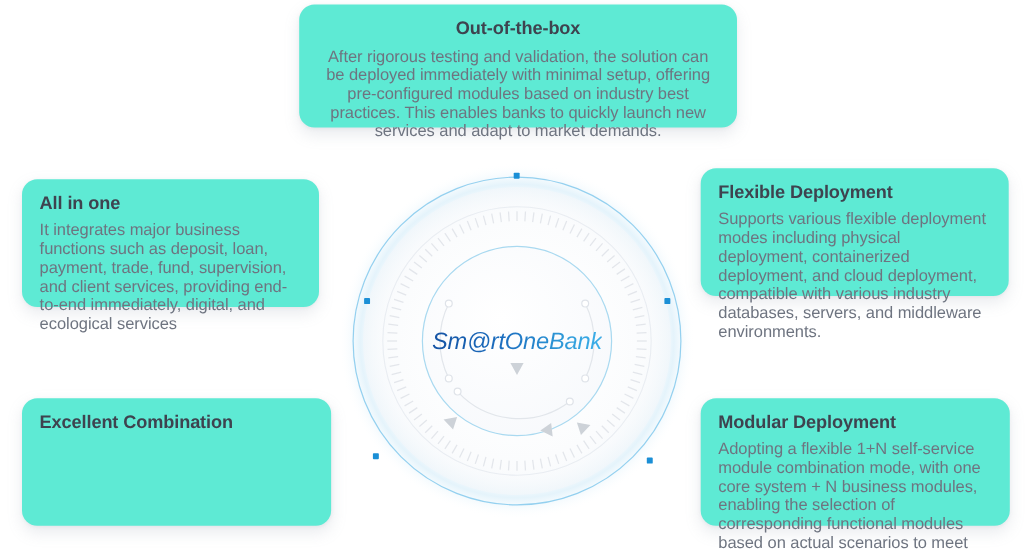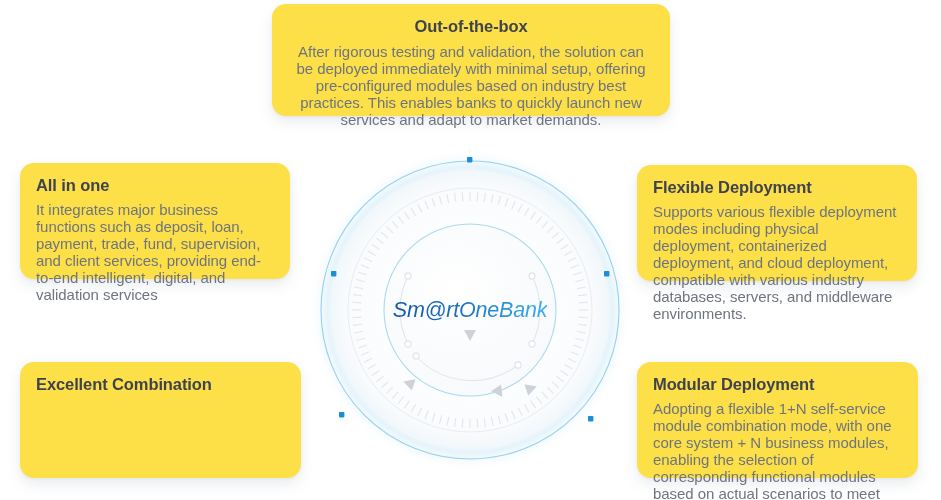--- a/index.html
+++ b/index.html
@@ -19,21 +19,21 @@
   #stage {
     position: absolute;
     inset: 0;
     width: 941px;
     height: 500px;
   }
 
   
   .card {
     position: absolute;
-    background: #fde047;
+    background: #5eead4;
     border-radius: 14px;
     box-shadow: 0 6px 14px rgba(140,150,165,0.18),
                 0 1px 3px rgba(140,150,165,0.10);
     padding: 12px 16px 14px 16px;
   }
 
   .card-title {
     color: #3e434f;
     font-size: 16.5px;
     font-weight: bold;
@@ -55,21 +55,21 @@
   .align-right  { text-align: left; }
   .align-left   { text-align: left; }
 
   
   #card-top          { left: 272px; top: 4px;   width: 398px; height: 112px; }
   #card-top .card-title { margin-bottom: 6px; }
 
   #card-all-in-one       { left: 20px;  top: 163px; width: 270px; height: 116px; }
   #card-excellent-perf   { left: 20px;  top: 362px; width: 281px; height: 116px; }
 
-  #card-flexible-deploy  { left: 637px; top: 165px; width: 280px; height: 116px; }
+  #card-flexible-deploy  { left: 637px; top: 153px; width: 280px; height: 116px; }
   #card-modular-comb     { left: 637px; top: 362px; width: 281px; height: 116px; }
 
   
   #hero {
     position: absolute;
     left: 300px;
     top: 140px;
     width: 340px;
     height: 340px;
   }
@@ -104,21 +104,21 @@
 
 <div id="stage">
 
   <div class="card align-center" id="card-top">
     <div class="card-title">Out-of-the-box</div>
     <div class="card-body">After rigorous testing and validation, the solution can be deployed immediately with minimal setup, offering pre-configured modules based on industry best practices. This enables banks to quickly launch new services and adapt to market demands.</div>
   </div>
 
   <div class="card align-right" id="card-all-in-one">
     <div class="card-title">All in one</div>
-    <div class="card-body">It integrates major business functions such as deposit, loan, payment, trade, fund, supervision, and client services, providing end-to-end intelligent, digital, and validation services</div>
+    <div class="card-body">It integrates major business functions such as deposit, loan, payment, trade, fund, supervision, and client services, providing end-to-end immediately, digital, and ecological services</div>
   </div>
 
   <div class="card align-right" id="card-excellent-perf">
     <div class="card-title">Excellent Combination</div>
   </div>
 
   <div class="card align-left" id="card-flexible-deploy">
     <div class="card-title">Flexible Deployment</div>
     <div class="card-body">Supports various flexible deployment modes including physical deployment, containerized deployment, and cloud deployment, compatible with various industry databases, servers, and middleware environments.</div>
   </div>

